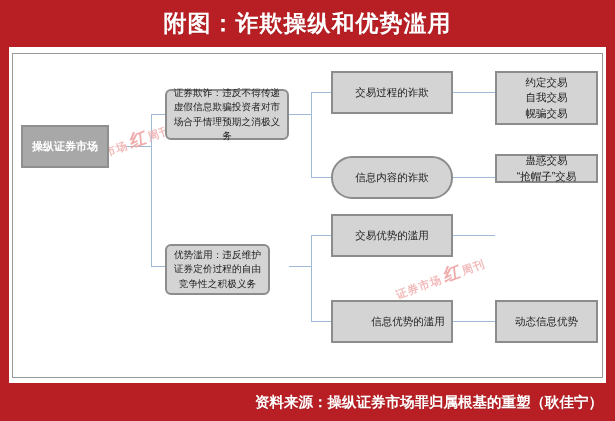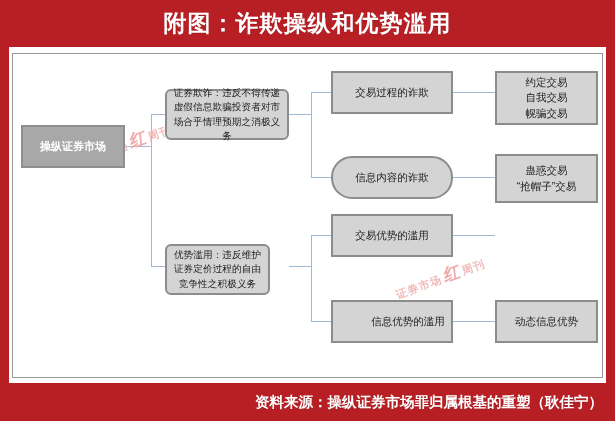--- a/index.html
+++ b/index.html
@@ -174,21 +174,21 @@
     <div class="conn h" style="left:276px; top:212px; width:22px;"></div>
     <div class="conn v" style="left:298px; top:181px; height:86px;"></div>
     <div class="conn h" style="left:298px; top:181px; width:20px;"></div>
     <div class="conn h" style="left:298px; top:267px; width:20px;"></div>
 
     <div class="conn h" style="left:440px; top:38px; width:42px;"></div>
     <div class="conn h" style="left:440px; top:123px; width:42px;"></div>
     <div class="conn h" style="left:440px; top:181px; width:42px;"></div>
     <div class="conn h" style="left:440px; top:267px; width:42px;"></div>
 
-    <div class="node root" style="left:8px; top:71px; width:104px; height:43px;">
+    <div class="node root" style="left:8px; top:71px; width:88px; height:43px;">
       <span>操纵证券市场</span>
     </div>
 
     <div class="node para" style="left:152px; top:35px; width:124px; height:51px;">
       <span class="txt">证券欺诈：违反不得传递虚假信息欺骗投资者对市场合乎情理预期之消极义务</span>
     </div>
     <div class="node para" style="left:152px; top:190px; width:105px; height:51px;">
       <span class="txt">优势滥用：违反维护证券定价过程的自由竞争性之积极义务</span>
     </div>
 
@@ -206,21 +206,21 @@
     </div>
 
     <div class="node" style="left:482px; top:17px; width:103px; height:54px;">
       <div class="lines">
         <span>约定交易</span>
         <span>自我交易</span>
         <span>幌骗交易</span>
       </div>
     </div>
 
-    <div class="node" style="left:482px; top:100px; width:103px; height:49px;">
+    <div class="node" style="left:482px; top:100px; width:103px; height:29px;">
       <div class="lines">
         <span>蛊惑交易</span>
         <span>“抢帽子”交易</span>
       </div>
     </div>
 
 
     <div class="node" style="left:482px; top:246px; width:103px; height:43px;">
       <div class="lines">
         <span>动态信息优势</span>

